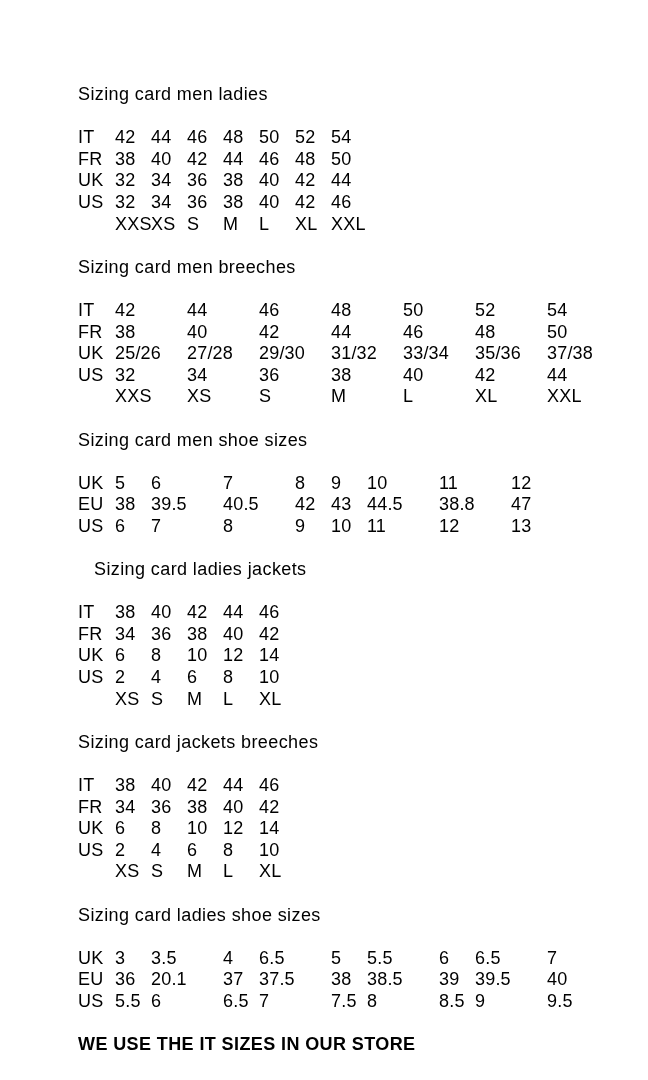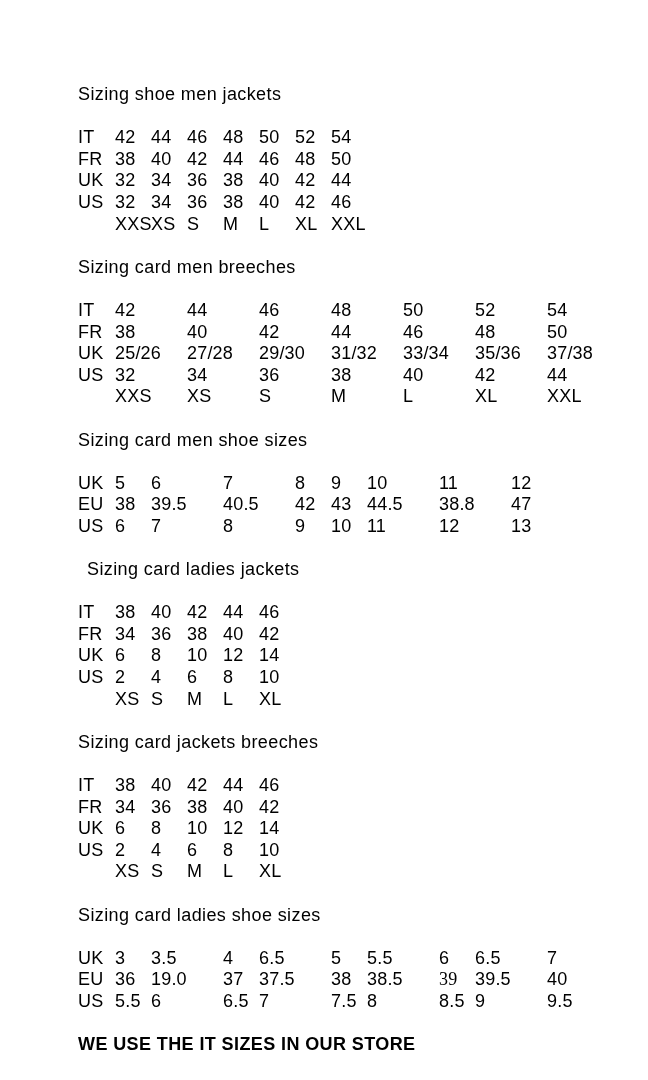--- a/index.html
+++ b/index.html
@@ -34,21 +34,21 @@
     top: 0;
   }
   .section-title { letter-spacing: 0.4px; }
   .footer-note  { letter-spacing: 0.4px; font-weight: bold; }
 </style>
 </head>
 <body>
 
 <div class="doc">
     <div class="line title-line">
-      <span class="cell section-title" style="left: 0px;">Sizing shoe men jackets</span>
+      <span class="cell section-title" style="left: 0px;">Sizing card men ladies</span>
     </div>
     <div class="line blank"></div>
     <div class="line table-row">
       <span class="cell" style="left: 0px;">IT</span>
       <span class="cell" style="left: 37px;">42</span>
       <span class="cell" style="left: 73px;">44</span>
       <span class="cell" style="left: 109px;">46</span>
       <span class="cell" style="left: 145px;">48</span>
       <span class="cell" style="left: 181px;">50</span>
       <span class="cell" style="left: 217px;">52</span>
@@ -180,21 +180,21 @@
       <span class="cell" style="left: 73px;">7</span>
       <span class="cell" style="left: 145px;">8</span>
       <span class="cell" style="left: 217px;">9</span>
       <span class="cell" style="left: 253px;">10</span>
       <span class="cell" style="left: 289px;">11</span>
       <span class="cell" style="left: 361px;">12</span>
       <span class="cell" style="left: 433px;">13</span>
     </div>
     <div class="line blank"></div>
     <div class="line title-line">
-      <span class="cell section-title" style="left: 9px;">Sizing card ladies jackets</span>
+      <span class="cell section-title" style="left: 16px;">Sizing card ladies jackets</span>
     </div>
     <div class="line blank"></div>
     <div class="line table-row">
       <span class="cell" style="left: 0px;">IT</span>
       <span class="cell" style="left: 37px;">38</span>
       <span class="cell" style="left: 73px;">40</span>
       <span class="cell" style="left: 109px;">42</span>
       <span class="cell" style="left: 145px;">44</span>
       <span class="cell" style="left: 181px;">46</span>
     </div>
@@ -286,26 +286,26 @@
       <span class="cell" style="left: 181px;">6.5</span>
       <span class="cell" style="left: 253px;">5</span>
       <span class="cell" style="left: 289px;">5.5</span>
       <span class="cell" style="left: 361px;">6</span>
       <span class="cell" style="left: 397px;">6.5</span>
       <span class="cell" style="left: 469px;">7</span>
     </div>
     <div class="line table-row">
       <span class="cell" style="left: 0px;">EU</span>
       <span class="cell" style="left: 37px;">36</span>
-      <span class="cell" style="left: 73px;">19.0</span>
+      <span class="cell" style="left: 73px;">20.1</span>
       <span class="cell" style="left: 145px;">37</span>
       <span class="cell" style="left: 181px;">37.5</span>
       <span class="cell" style="left: 253px;">38</span>
       <span class="cell" style="left: 289px;">38.5</span>
-      <span class="cell" style="left: 361px; font-family: Liberation Serif, serif;">39</span>
+      <span class="cell" style="left: 361px;">39</span>
       <span class="cell" style="left: 397px;">39.5</span>
       <span class="cell" style="left: 469px;">40</span>
     </div>
     <div class="line table-row">
       <span class="cell" style="left: 0px;">US</span>
       <span class="cell" style="left: 37px;">5.5</span>
       <span class="cell" style="left: 73px;">6</span>
       <span class="cell" style="left: 145px;">6.5</span>
       <span class="cell" style="left: 181px;">7</span>
       <span class="cell" style="left: 253px;">7.5</span>

